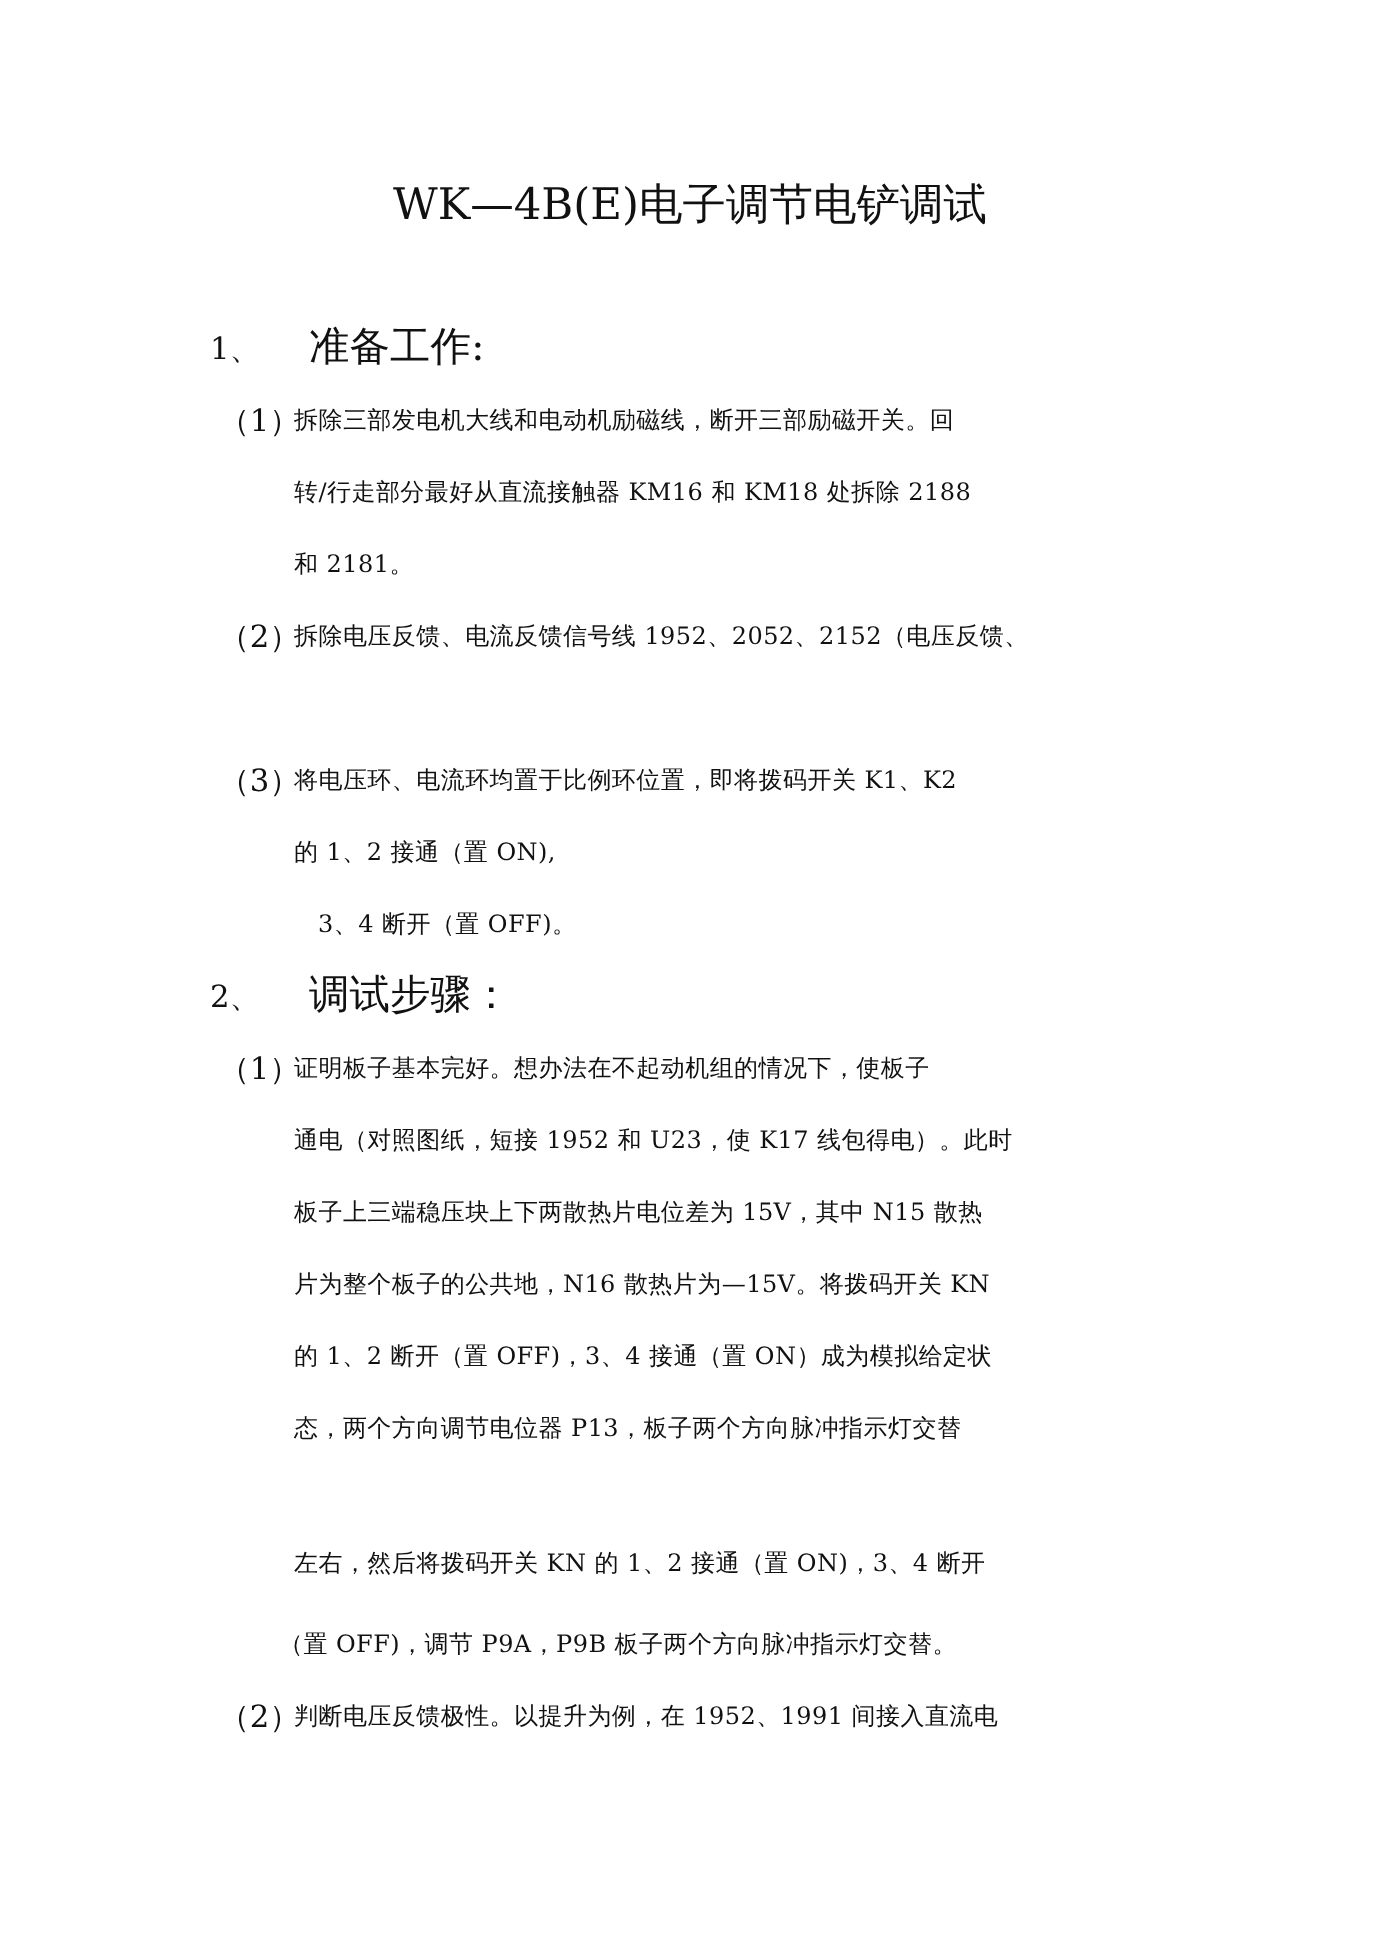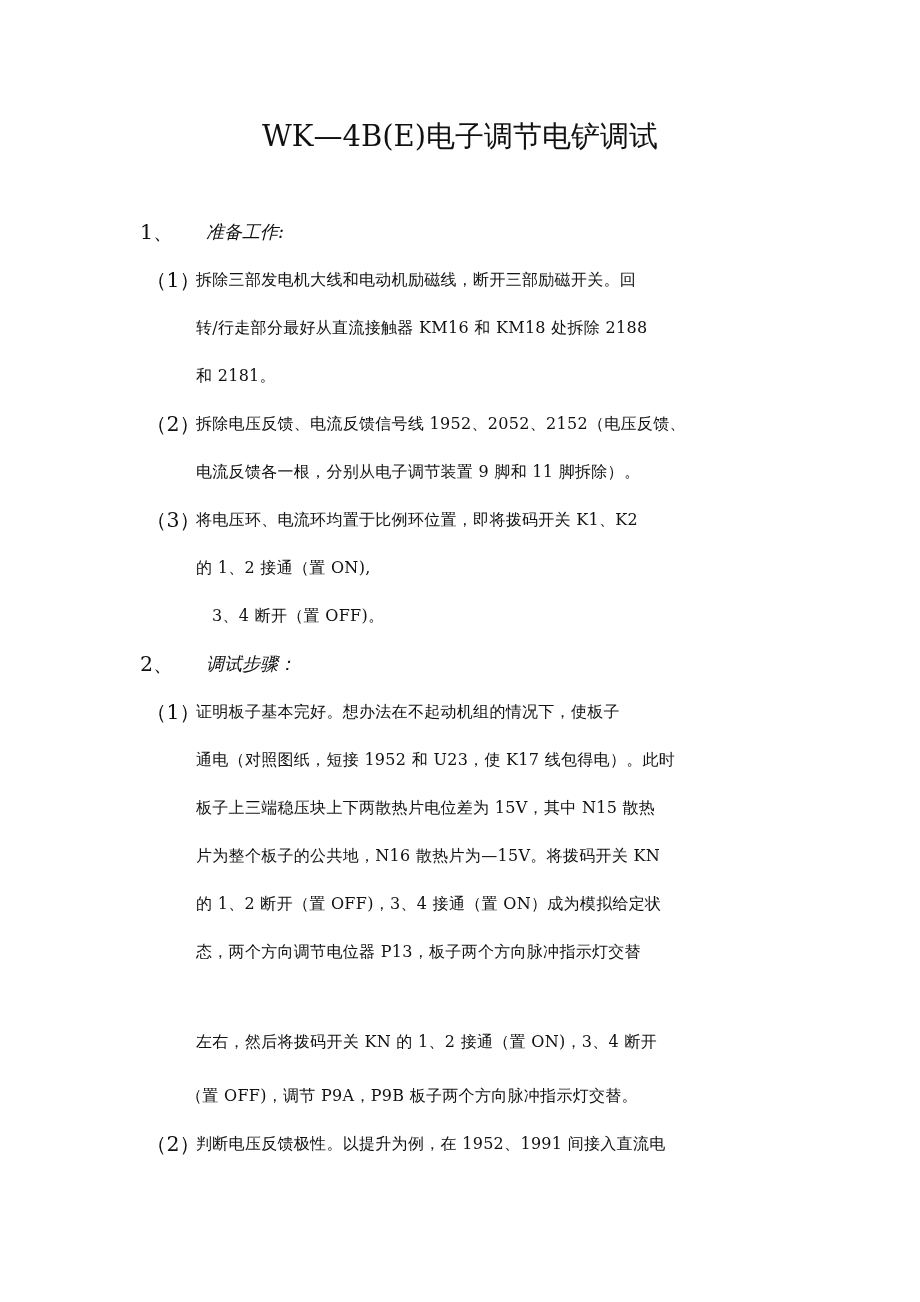--- a/index.html
+++ b/index.html
@@ -1,42 +1,41 @@
 <!DOCTYPE html>
 <html><head>
 <meta charset="utf-8">
 <style>
   html, body { margin: 0; padding: 0; background: #ffffff; }
   body { width: 920px; height: 1302px; position: relative; overflow: hidden; color: #111111; font-family: "DejaVu Serif", "Liberation Serif", serif; }
   .page { position: absolute; left: 0; top: 0; width: 920px; height: 965px; background: #ffffff; border-radius: 14px; }
   .title { position: absolute; top: 116px; left: 0; width: 920px; text-align: center; font-size: 29px; line-height: 40px; letter-spacing: 0px; white-space: nowrap; }
   .line { position: absolute; font-size: 16px; line-height: 28px; white-space: nowrap; letter-spacing: 0.3px; }
   .sec-num { position: absolute; left: 140px; font-size: 20.5px; line-height: 28px; }
-  .sec-label { position: absolute; left: 206px; font-size: 18px; line-height: 28px; font-style: italic; }
+  .sec-label { position: absolute; left: 206px; font-size: 27px; line-height: 28px; }
   .item-num { position: absolute; left: 146px; font-size: 20.5px; line-height: 28px; }
   .body-indent { left: 196px; }
 </style>
 </head>
 <body>
 
 <div class="page">
 
   <div class="title">WK—4B(E)电子调节电铲调试</div>
 
   <span class="sec-num" style="top:218px">1、</span>
   <span class="sec-label" style="top:218px">准备工作:</span>
 
   <span class="item-num" style="top:266px">（1）</span>
   <span class="line body-indent" style="top:266px">拆除三部发电机大线和电动机励磁线，断开三部励磁开关。回</span>
   <span class="line body-indent" style="top:314px">转/行走部分最好从直流接触器 KM16 和 KM18 处拆除 2188</span>
   <span class="line body-indent" style="top:362px">和 2181。</span>
 
   <span class="item-num" style="top:410px">（2）</span>
   <span class="line body-indent" style="top:410px">拆除电压反馈、电流反馈信号线 1952、2052、2152（电压反馈、</span>
-  <span class="line body-indent" style="top:458px">电流反馈各一根，分别从电子调节装置 9 脚和 11 脚拆除）。</span>
 
   <span class="item-num" style="top:506px">（3）</span>
   <span class="line body-indent" style="top:506px">将电压环、电流环均置于比例环位置，即将拨码开关 K1、K2</span>
   <span class="line body-indent" style="top:554px">的 1、2 接通（置 ON),</span>
   <span class="line" style="left:212px; top:602px">  3、4 断开（置 OFF)。</span>
 
   <span class="sec-num" style="top:650px">2、</span>
   <span class="sec-label" style="top:650px">调试步骤：</span>
 
   <span class="item-num" style="top:698px">（1）</span>

